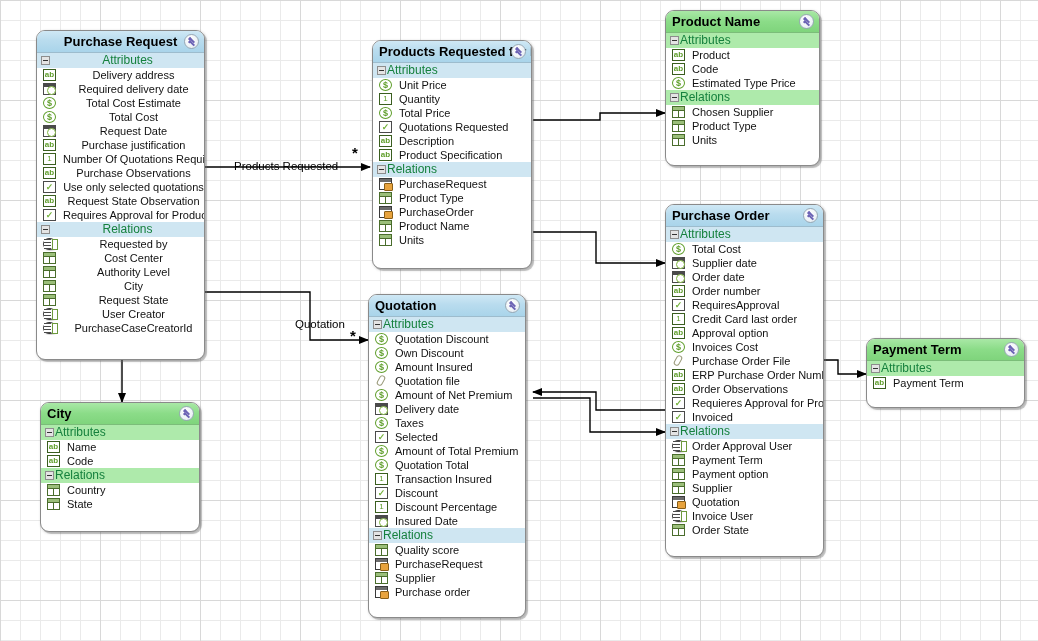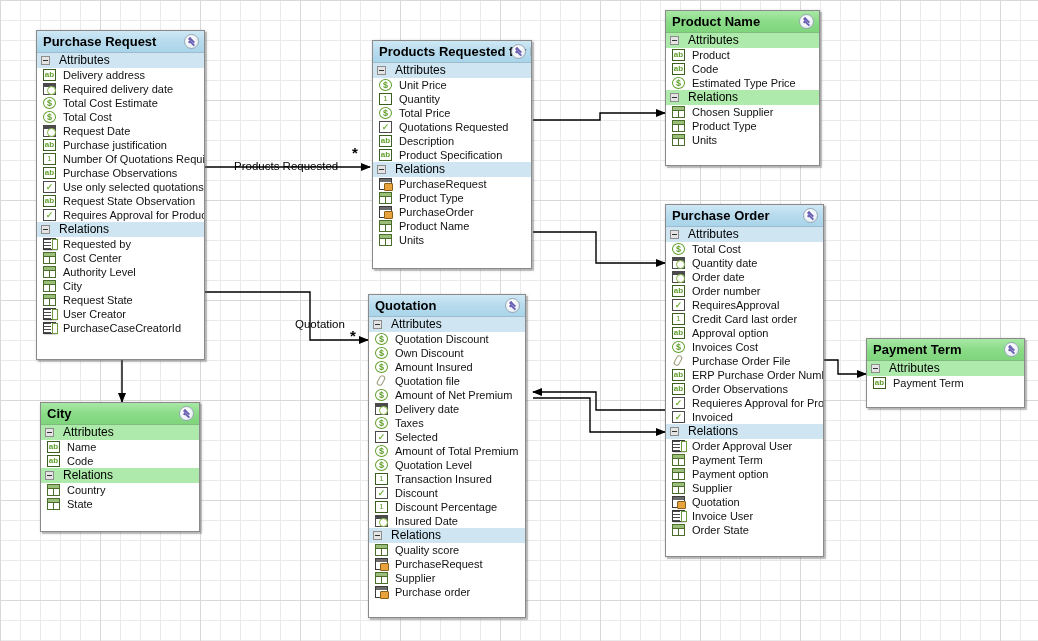--- a/index.html
+++ b/index.html
@@ -36,21 +36,21 @@
     width:1038px; height:641px;
     pointer-events: none;
   }
 
   
   .entity {
     position: absolute;
     box-sizing: border-box;
     background: #ffffff;
     border: 1px solid #8a8a8a;
-    border-radius: 0;
+    border-radius: 9px;
     box-shadow: 1px 1px 2px rgba(0,0,0,0.22);
     overflow: hidden;
   }
   .entity.shadowed {
     box-shadow: 2px 2px 0 rgba(120,120,120,0.35), 1px 1px 3px rgba(0,0,0,0.25);
   }
   .ent-title {
     position: relative;
     height: 21px;
     line-height: 21px;
@@ -88,23 +88,23 @@
     transform: rotate(45deg);
     box-sizing: border-box;
   }
   .collapse-btn::before { top: 4px; }
   .collapse-btn::after  { top: 7px; }
 
   .section-hdr {
     position: relative;
     height: 15px;
     line-height: 15px;
-    padding-left: 22px;
+    padding-left: 14px;
     font-size: 12px;
-    color: #000000;
+    color: #15803d;
     white-space: nowrap;
   }
   .blue .section-hdr { background: #cfe6f2; }
   .green .section-hdr { background: #aeeaab; }
   .sec-toggle {
     position: absolute;
     left: 4px; top: 3px;
     width: 9px; height: 9px;
     background: #e4e4e4;
     border: 1px solid #8d8d8d;
@@ -325,21 +325,21 @@
 
     <path d="M824,360 L838,360 L838,374 L866,374" stroke="#000" stroke-width="1.4" fill="none" marker-end="url(#arr)"></path>
   </svg>
 
   <span class="link-label" style="left:234px; top:160px;">Products Requested</span>
   <span class="mult" style="left:352px; top:145px;">*</span>
 
   <span class="link-label" style="left:295px; top:318px;">Quotation</span>
   <span class="mult" style="left:350px; top:328px;">*</span>
 
-  <div class="entity blue shadowed" style="left:36px; top:30px; width:169px; height:330px;">
+  <div class="entity blue shadowed" style="left:36px; top:30px; width:169px; height:330px;text-align:center;">
     <div class="ent-title">
       <span>Purchase Request</span>
       <span class="collapse-btn"></span>
     </div>
     <div class="section-hdr">
       <span class="sec-toggle"></span>
       <span>Attributes</span>
     </div>
     <div class="row"><span class="ico ab"></span><span>Delivery address</span></div>
     <div class="row"><span class="ico date"></span><span>Required delivery date</span></div>
@@ -421,21 +421,21 @@
     </div>
     <div class="row"><span class="ico money"></span><span>Quotation Discount</span></div>
     <div class="row"><span class="ico money"></span><span>Own Discount</span></div>
     <div class="row"><span class="ico money"></span><span>Amount Insured</span></div>
     <div class="row"><span class="ico clip"></span><span>Quotation file</span></div>
     <div class="row"><span class="ico money"></span><span>Amount of Net Premium</span></div>
     <div class="row"><span class="ico date"></span><span>Delivery date</span></div>
     <div class="row"><span class="ico money"></span><span>Taxes</span></div>
     <div class="row"><span class="ico check"></span><span>Selected</span></div>
     <div class="row"><span class="ico money"></span><span>Amount of Total Premium</span></div>
-    <div class="row"><span class="ico money"></span><span>Quotation Level</span></div>
+    <div class="row"><span class="ico money"></span><span>Quotation Total</span></div>
     <div class="row"><span class="ico num"></span><span>Transaction Insured</span></div>
     <div class="row"><span class="ico check"></span><span>Discount</span></div>
     <div class="row"><span class="ico num"></span><span>Discount Percentage</span></div>
     <div class="row"><span class="ico date"></span><span>Insured Date</span></div>
     <div class="section-hdr">
       <span class="sec-toggle"></span>
       <span>Relations</span>
     </div>
     <div class="row"><span class="ico table"></span><span>Quality score</span></div>
     <div class="row"><span class="ico tablekey"></span><span>PurchaseRequest</span></div>
@@ -467,21 +467,21 @@
   <div class="entity blue shadowed" style="left:665px; top:204px; width:159px; height:353px;">
     <div class="ent-title">
       <span>Purchase Order</span>
       <span class="collapse-btn"></span>
     </div>
     <div class="section-hdr">
       <span class="sec-toggle"></span>
       <span>Attributes</span>
     </div>
     <div class="row"><span class="ico money"></span><span>Total Cost</span></div>
-    <div class="row"><span class="ico date"></span><span>Quantity date</span></div>
+    <div class="row"><span class="ico date"></span><span>Supplier date</span></div>
     <div class="row"><span class="ico date"></span><span>Order date</span></div>
     <div class="row"><span class="ico ab"></span><span>Order number</span></div>
     <div class="row"><span class="ico check"></span><span>RequiresApproval</span></div>
     <div class="row"><span class="ico num"></span><span>Credit Card last order</span></div>
     <div class="row"><span class="ico ab"></span><span>Approval option</span></div>
     <div class="row"><span class="ico money"></span><span>Invoices Cost</span></div>
     <div class="row"><span class="ico clip"></span><span>Purchase Order File</span></div>
     <div class="row"><span class="ico ab"></span><span>ERP Purchase Order Number</span></div>
     <div class="row"><span class="ico ab"></span><span>Order Observations</span></div>
     <div class="row"><span class="ico check"></span><span>Requieres Approval for Products</span></div>

